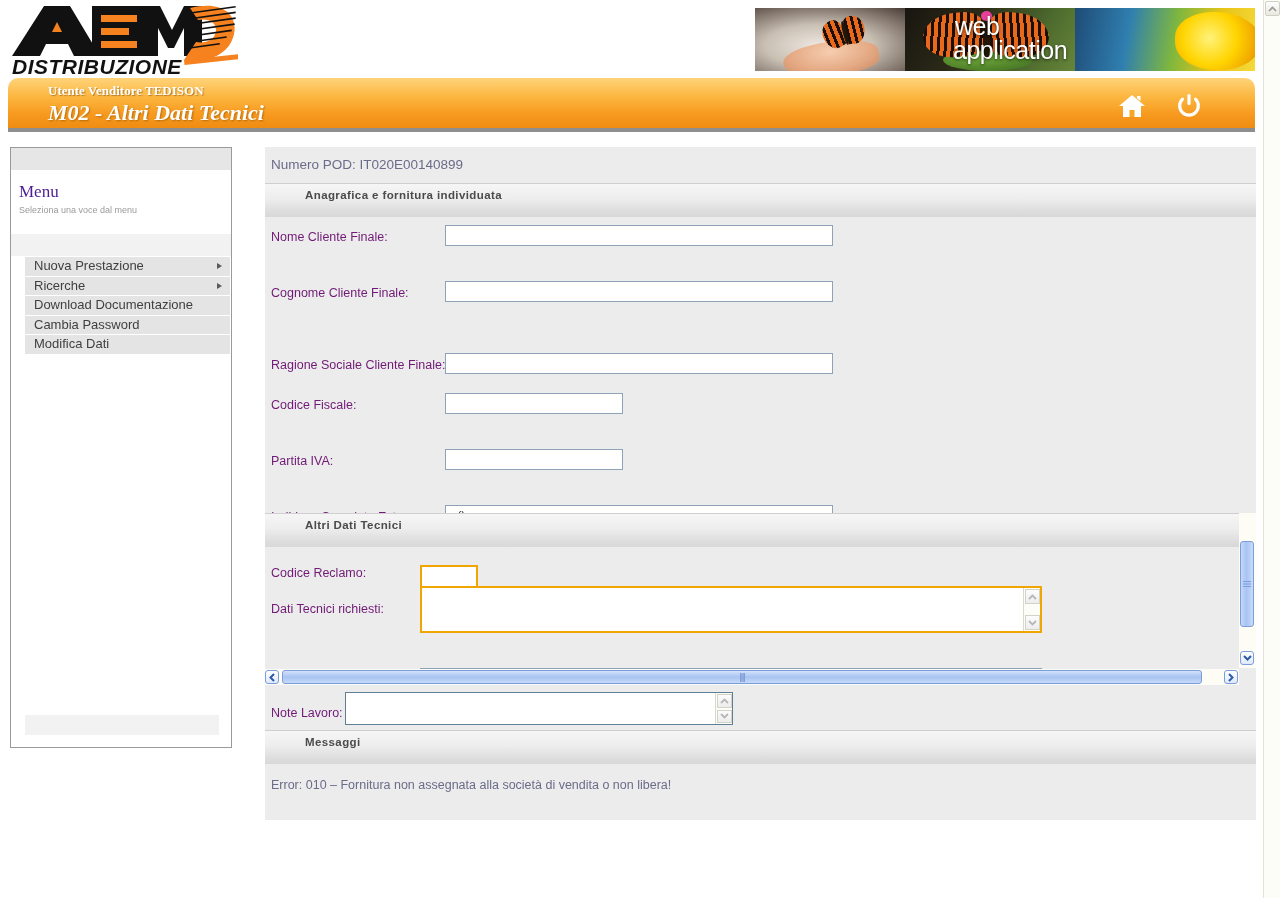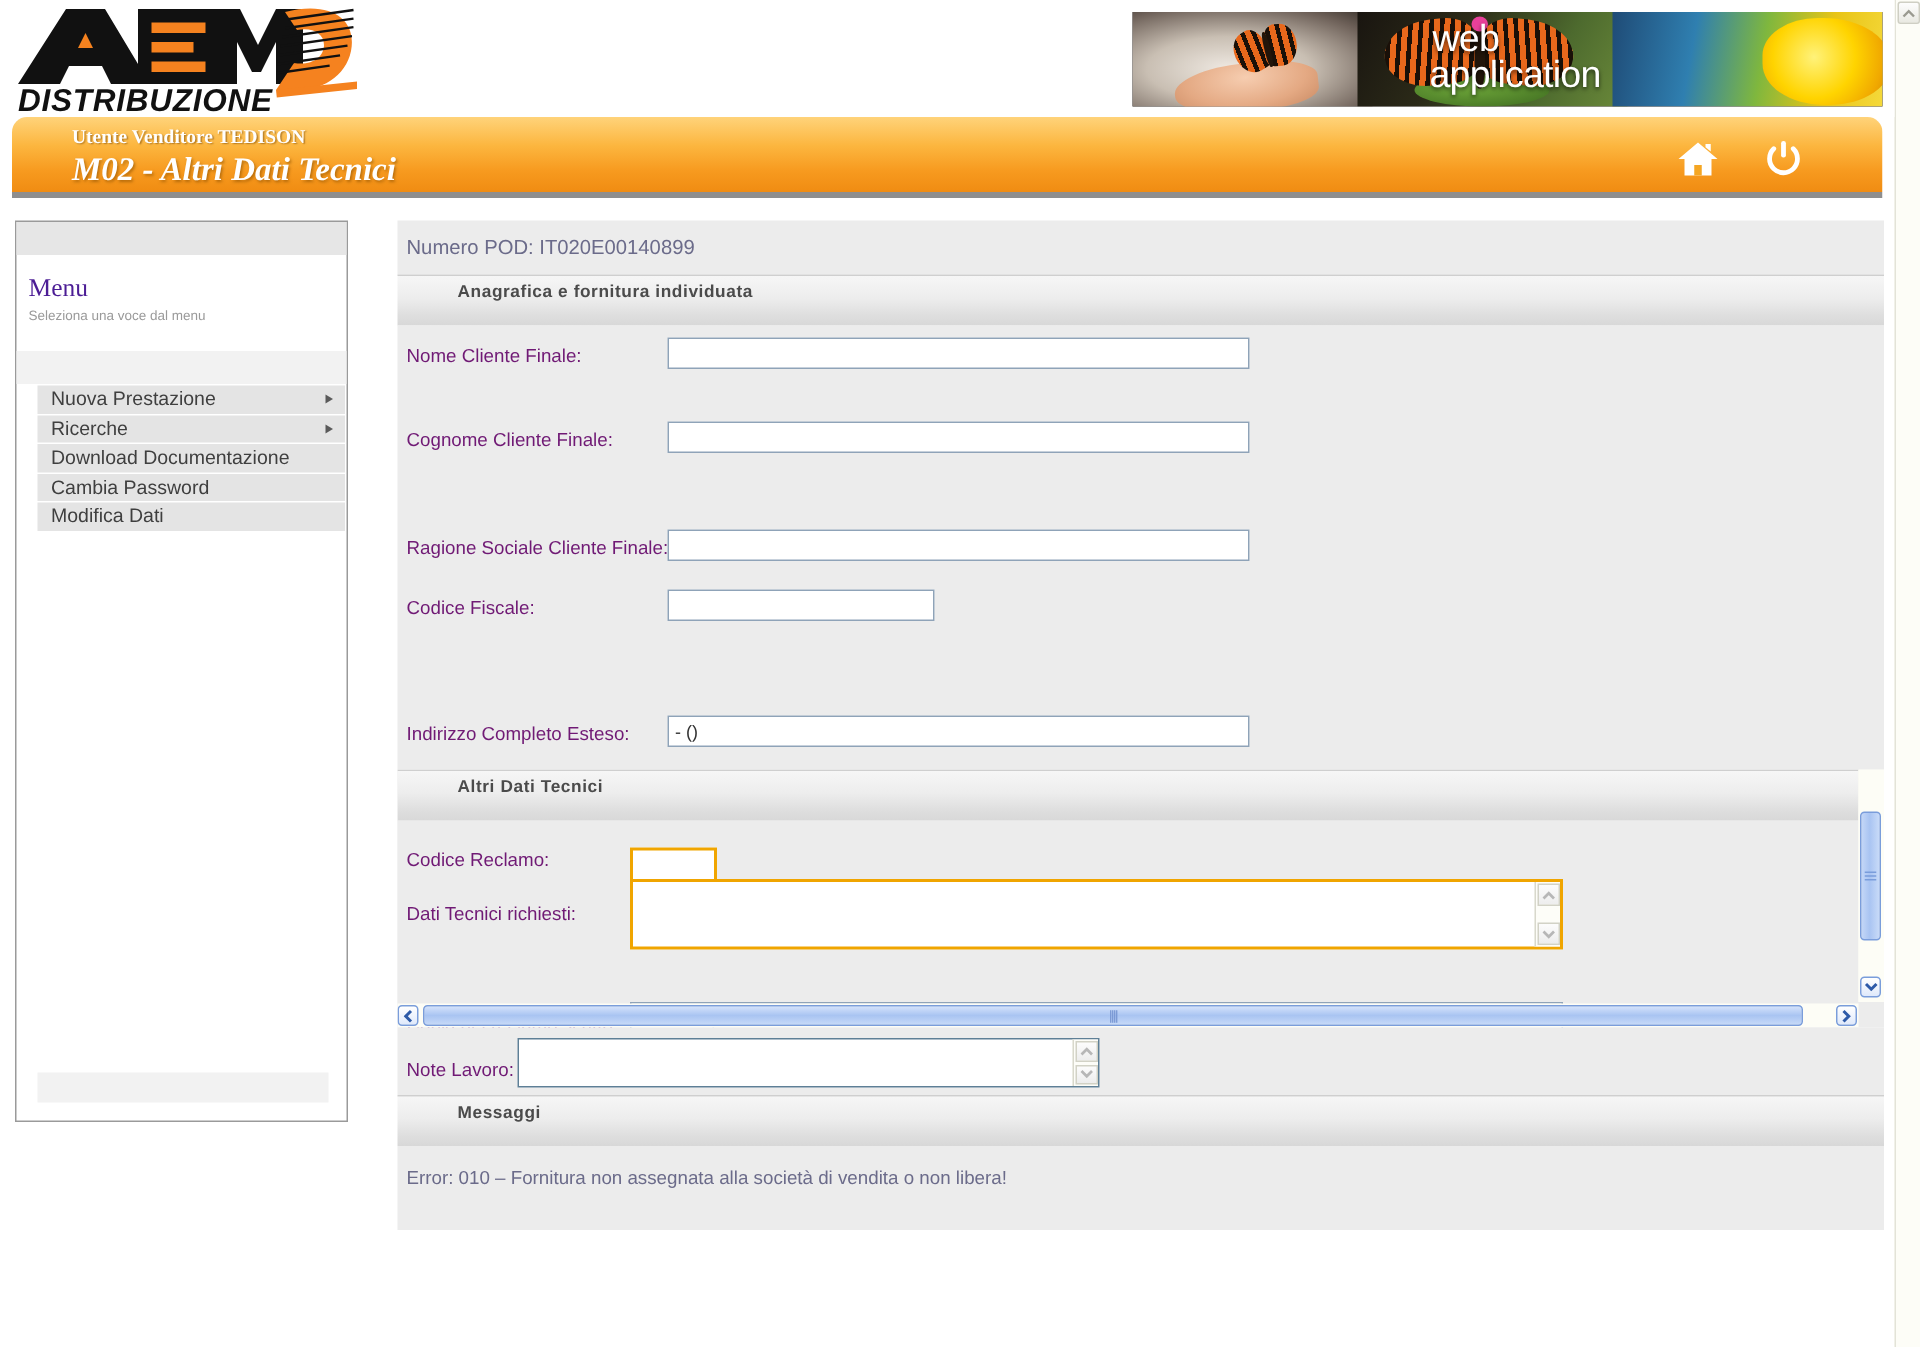--- a/index.html
+++ b/index.html
@@ -416,20 +416,24 @@
       <div class="row" style="top:72px;">
         <div class="lbl" style="left:6px;">Ragione Sociale Cliente Finale:</div>
         <input class="inp" style="left: 180px; width: 388px;" value="">
       </div>
 
       <div class="row" style="top:84px;">
         <div class="lbl" style="left:6px;">Codice Fiscale:</div>
         <input class="inp" style="left: 180px; width: 178px;" value="">
       </div>
 
+      <div class="row" style="top:112px;">
+        <div class="lbl" style="left:6px;">Partita IVA:</div>
+        <input class="inp" style="left: 180px; width: 178px;" value="">
+      </div>
 
       <div class="row" style="top:140px;">
         <div class="lbl" style="left:6px;">Indirizzo Completo Esteso:</div>
         <input class="inp" style="left: 180px; width: 388px; padding-left: 4px; font-size: 12px; color: rgb(51, 51, 51);" value="- ()">
       </div>
 
       <div class="row" style="top:168px;">
         <div class="lbl" style="left:6px;">Tensione:</div>
         <input class="inp" style="left: 180px; width: 148px;" value="">
         <div class="lbl" style="left:332px;">Potenza disponibile:</div>

